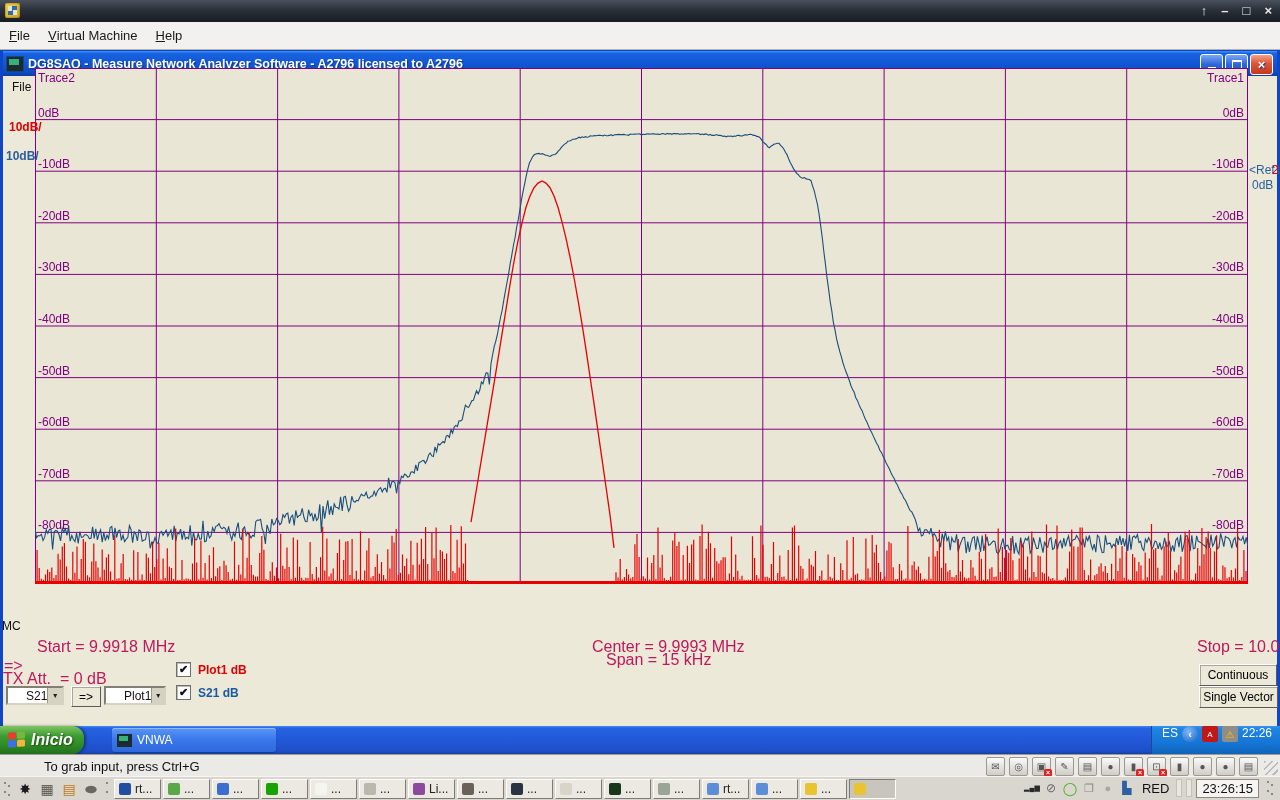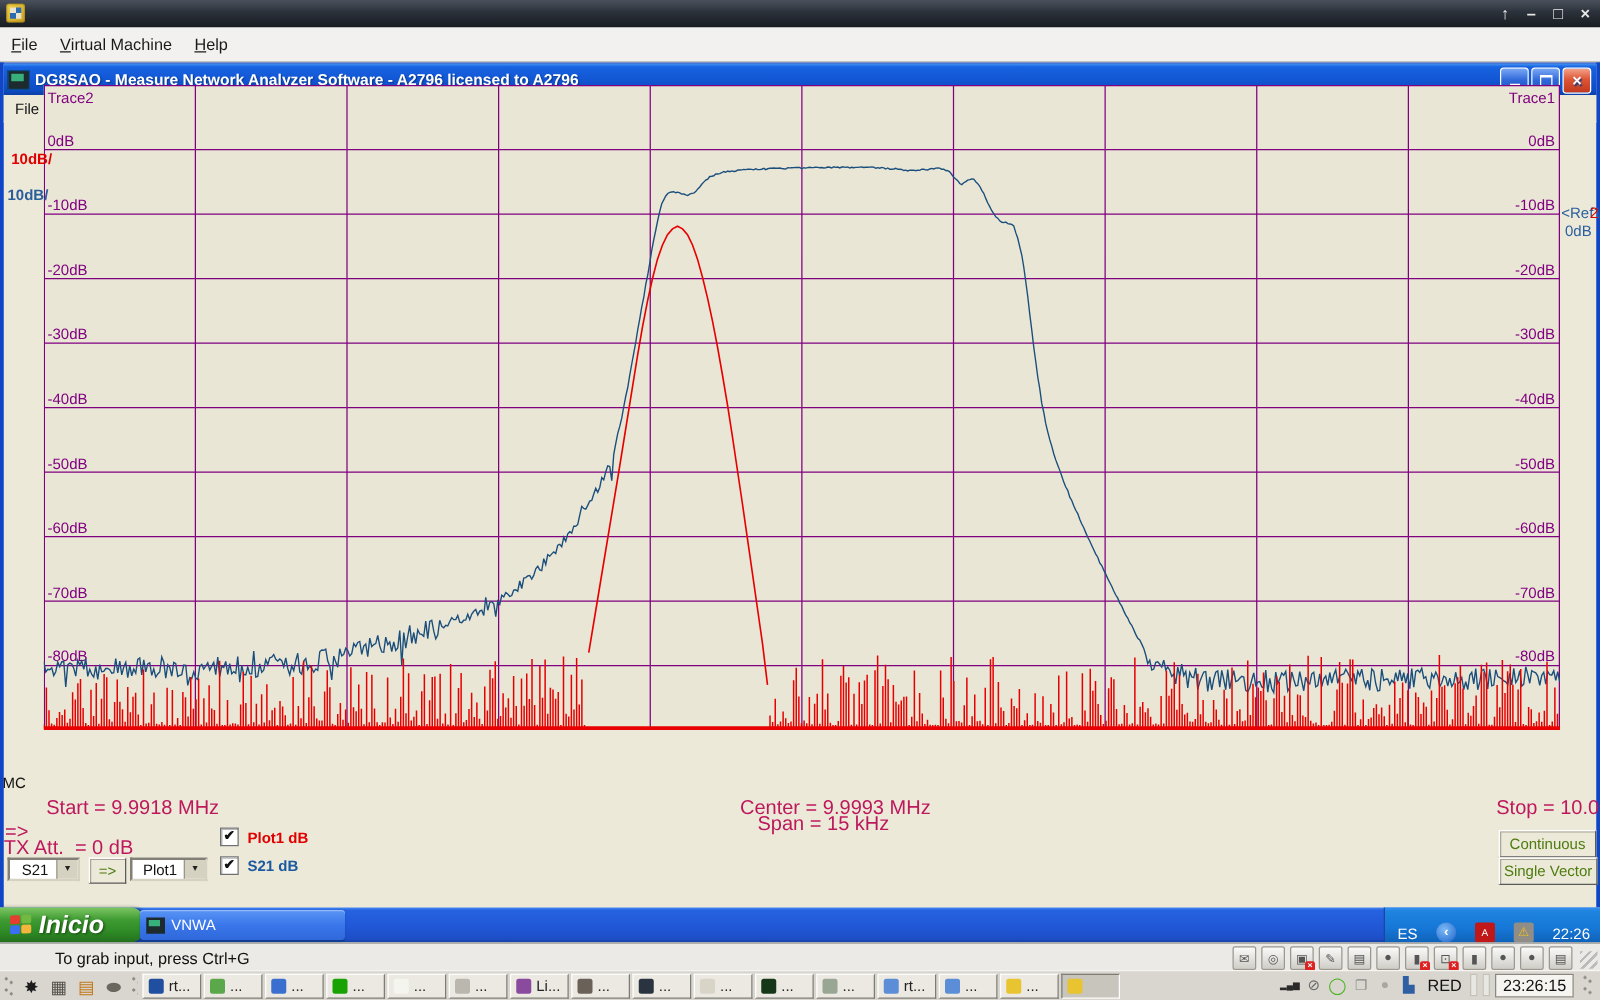--- a/index.html
+++ b/index.html
@@ -38,41 +38,41 @@
   #vnwa-menubar{height:21px;background:#ece9d8;display:flex;align-items:center;font-size:12px;color:#111;border-bottom:1px solid #ece9d8;}
   #vnwa-menubar .mi{padding:0 9px;}
   
   #plot{position:absolute;left:35px;top:68px;width:1213px;height:516px;background:#e9e6d5;}
   #plot svg{position:absolute;left:0;top:0;z-index:2;}
   .plot-label{position:absolute;font-size:12px;color:#800080;z-index:1;white-space:pre;}
   .margin-label{position:absolute;font-size:12px;white-space:pre;z-index:3;}
   .freq-label{position:absolute;font-size:16px;color:#be185d;white-space:pre;}
   
   .win-btn{position:absolute;background:#ece9d8;border:1px solid;border-color:#fff #5a5a5a #5a5a5a #fff;
-    box-shadow:1px 1px 0 #a8a59a inset;font-size:12px;color:#4d7c0f;display:flex;align-items:center;justify-content:center;}
+    box-shadow:1px 1px 0 #a8a59a inset;font-size:12px;color:#000000;display:flex;align-items:center;justify-content:center;}
   .combo{position:absolute;height:19px;background:#fff;border:2px inset #d6d2c2;display:flex;align-items:center;font-size:12px;color:#111;box-sizing:border-box;}
-  .combo .val{flex:1;padding-left:3px;text-align:center;}
+  .combo .val{flex:1;padding-left:18px;}
   .combo .dd{width:16px;height:100%;background:#d6d2c2;border-left:1px solid #9a9789;display:flex;align-items:center;justify-content:center;font-size:7px;color:#222;}
   .cbrow{position:absolute;display:flex;align-items:center;gap:7px;font-size:12px;font-weight:bold;}
   .cbox{width:13px;height:13px;background:#fff;border:1px solid #707070;box-shadow:inset 1px 1px 0 #b8b8b8;
     display:flex;align-items:center;justify-content:center;font-size:11px;color:#111;line-height:1;}
   
   #xp-taskbar{position:absolute;left:0;top:726px;width:1280px;height:28px;
     background:linear-gradient(180deg,#4687f2 0%,#2663e0 8%,#2157d6 55%,#1d4ec7 90%,#15409f 100%);}
-  #start-btn{position:absolute;left:0;top:0;height:28px;width:116px;border-radius:0 12px 12px 0;
+  #start-btn{position:absolute;left:0;top:0;height:28px;width:84px;border-radius:0 12px 12px 0;
     background:linear-gradient(180deg,#7ec563 0%,#3f9c33 35%,#2e8a25 70%,#236f1c 100%);
-    box-shadow:2px 0 3px rgba(0,0,0,.4);display:flex;align-items:center;color:#fff;font-weight:bold;font-style:italic;font-size:20px;text-shadow:1px 1px 2px #1c4a12;}
+    box-shadow:2px 0 3px rgba(0,0,0,.4);display:flex;align-items:center;color:#fff;font-weight:bold;font-style:italic;font-size:16px;text-shadow:1px 1px 2px #1c4a12;}
   #xp-flag{width:17px;height:16px;margin:0 6px 0 8px;display:grid;grid-template-columns:8px 8px;grid-template-rows:7px 7px;gap:1px;transform:skewY(-4deg);}
   #xp-flag i{border-radius:1.5px;}
   #task-vnwa{position:absolute;left:112px;top:2px;width:164px;height:24px;border-radius:3px;
     background:linear-gradient(180deg,#5a95f5,#3a77ea 50%,#2f68db);box-shadow:inset 0 1px 0 #8fb8f8,0 1px 1px #123c90;
     display:flex;align-items:center;color:#fff;font-size:12px;gap:5px;padding-left:5px;box-sizing:border-box;}
   #task-vnwa .mini-icon{width:15px;height:13px;background:#1d2b2e;position:relative;}
   #task-vnwa .mini-icon:after{content:"";position:absolute;left:2px;top:2px;width:9px;height:5px;background:#37b07c;}
-  #xp-tray{position:absolute;right:0;top:0;height:28px;display:flex;align-items:flex-end;gap:15px;padding:0 8px 0 10px;
+  #xp-tray{position:absolute;right:0;top:0;height:28px;display:flex;align-items:flex-start;gap:4px;padding:0 8px 0 10px;
     background:linear-gradient(180deg,#3a90f0 0%,#1f84e0 10%,#1576d6 60%,#1063b8 100%);border-left:1px solid #1b46a8;color:#fff;font-size:12px;}
   .trayicon{width:16px;height:16px;display:flex;align-items:center;justify-content:center;font-size:11px;border-radius:2px;}
   
   #vm-statusbar{position:absolute;left:0;top:754px;width:1280px;height:22px;background:#eceae6;border-top:1px solid #9c9a94;
     display:flex;align-items:center;font-size:13px;color:#111;}
   #vm-statusbar #grab-hint{padding-left:4px;margin-left:40px;}
   #vm-devicons{position:absolute;right:22px;top:2px;display:flex;gap:4px;}
   .devicon{width:17px;height:17px;background:linear-gradient(180deg,#fafafa,#cfcdc6);border:1px solid #9a988f;border-radius:2px;
     display:flex;align-items:center;justify-content:center;font-size:10px;color:#555;position:relative;}
   .devicon .badge{position:absolute;right:-2px;bottom:-2px;width:8px;height:8px;background:#d22;border-radius:2px;color:#fff;font-size:7px;line-height:8px;text-align:center;font-weight:bold;}

